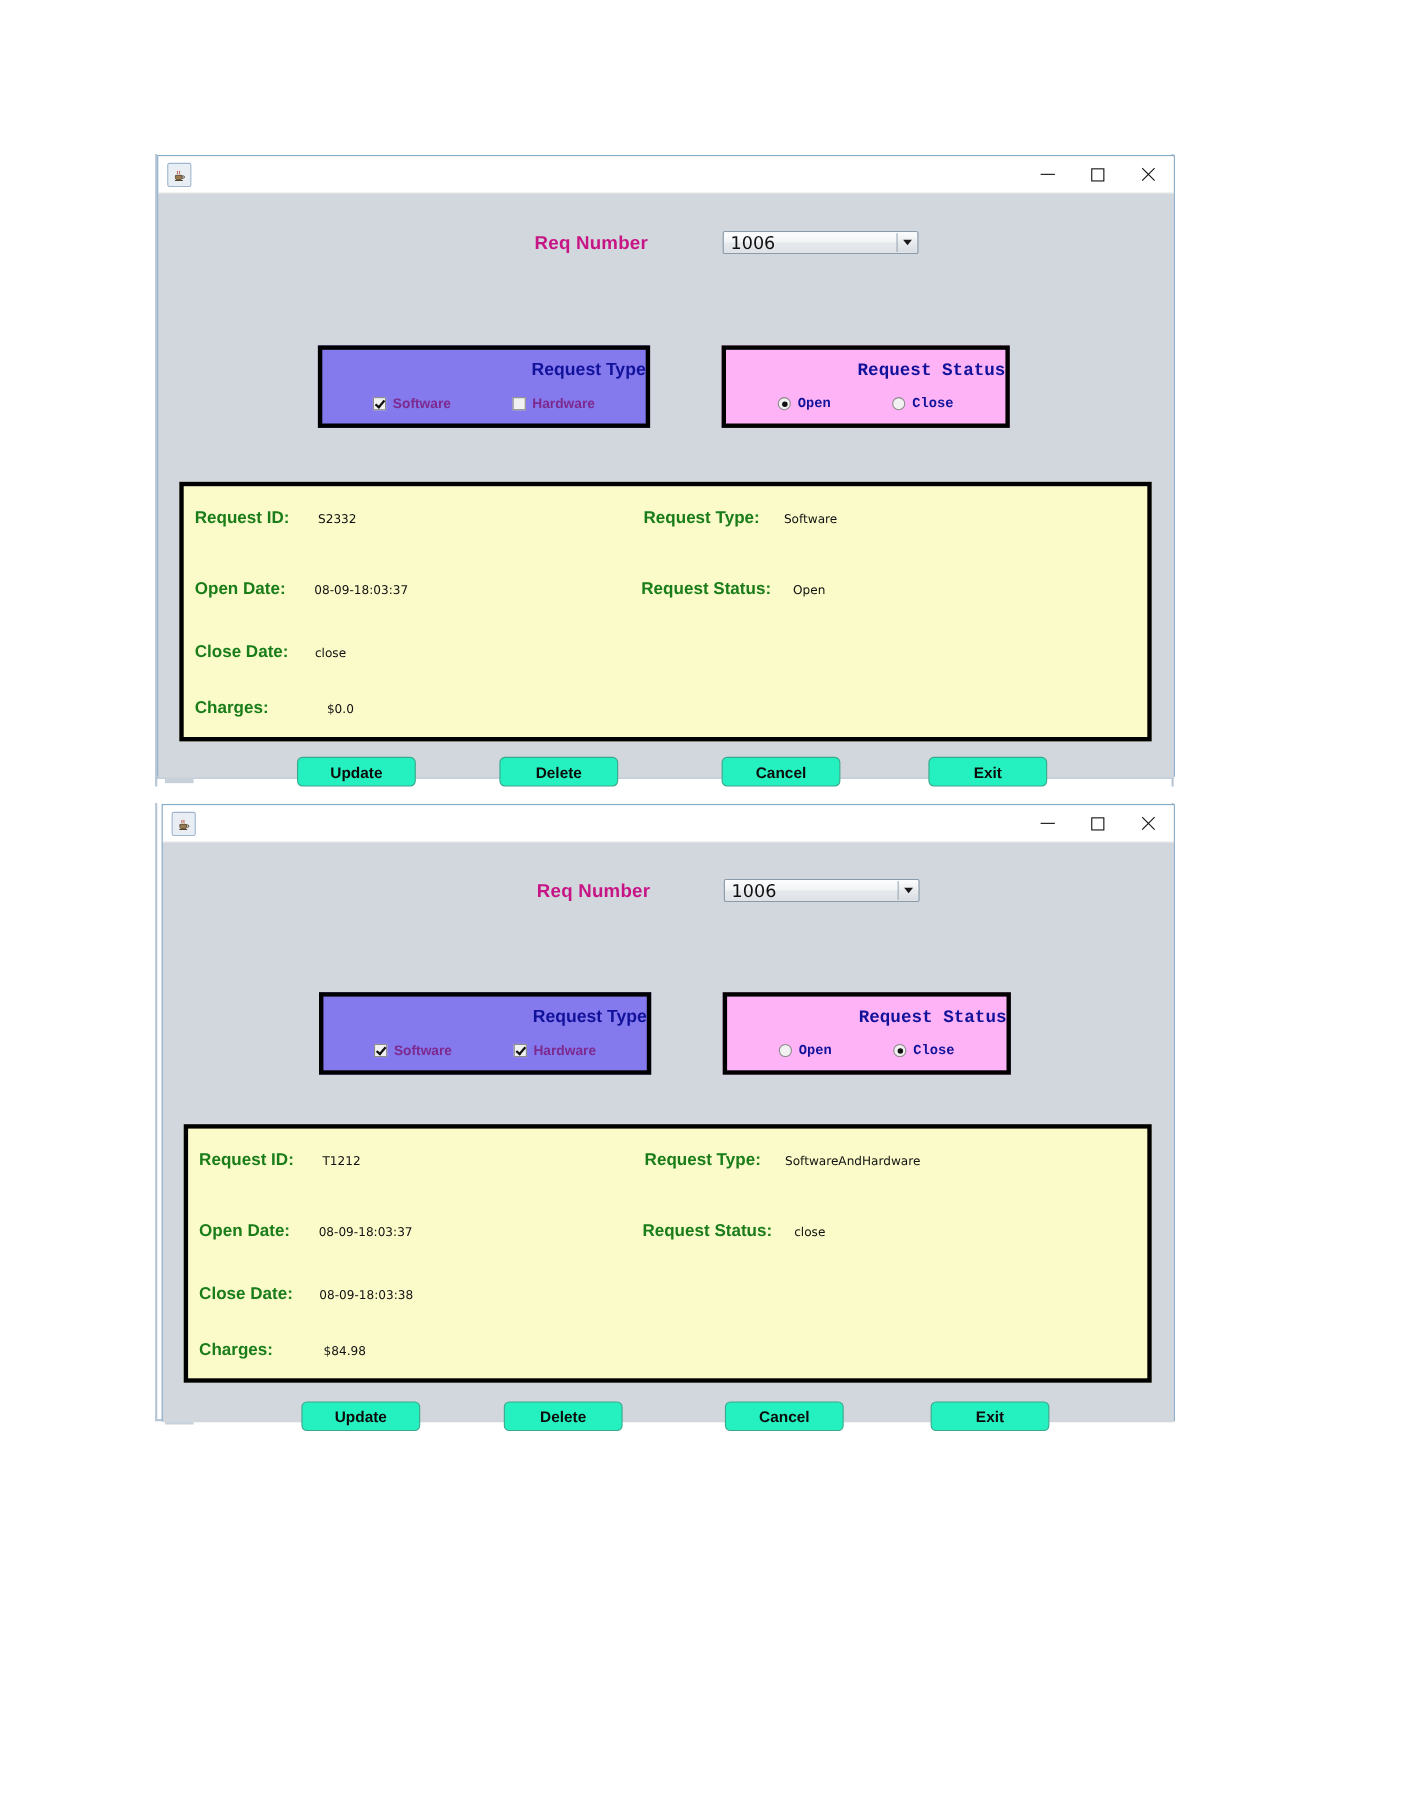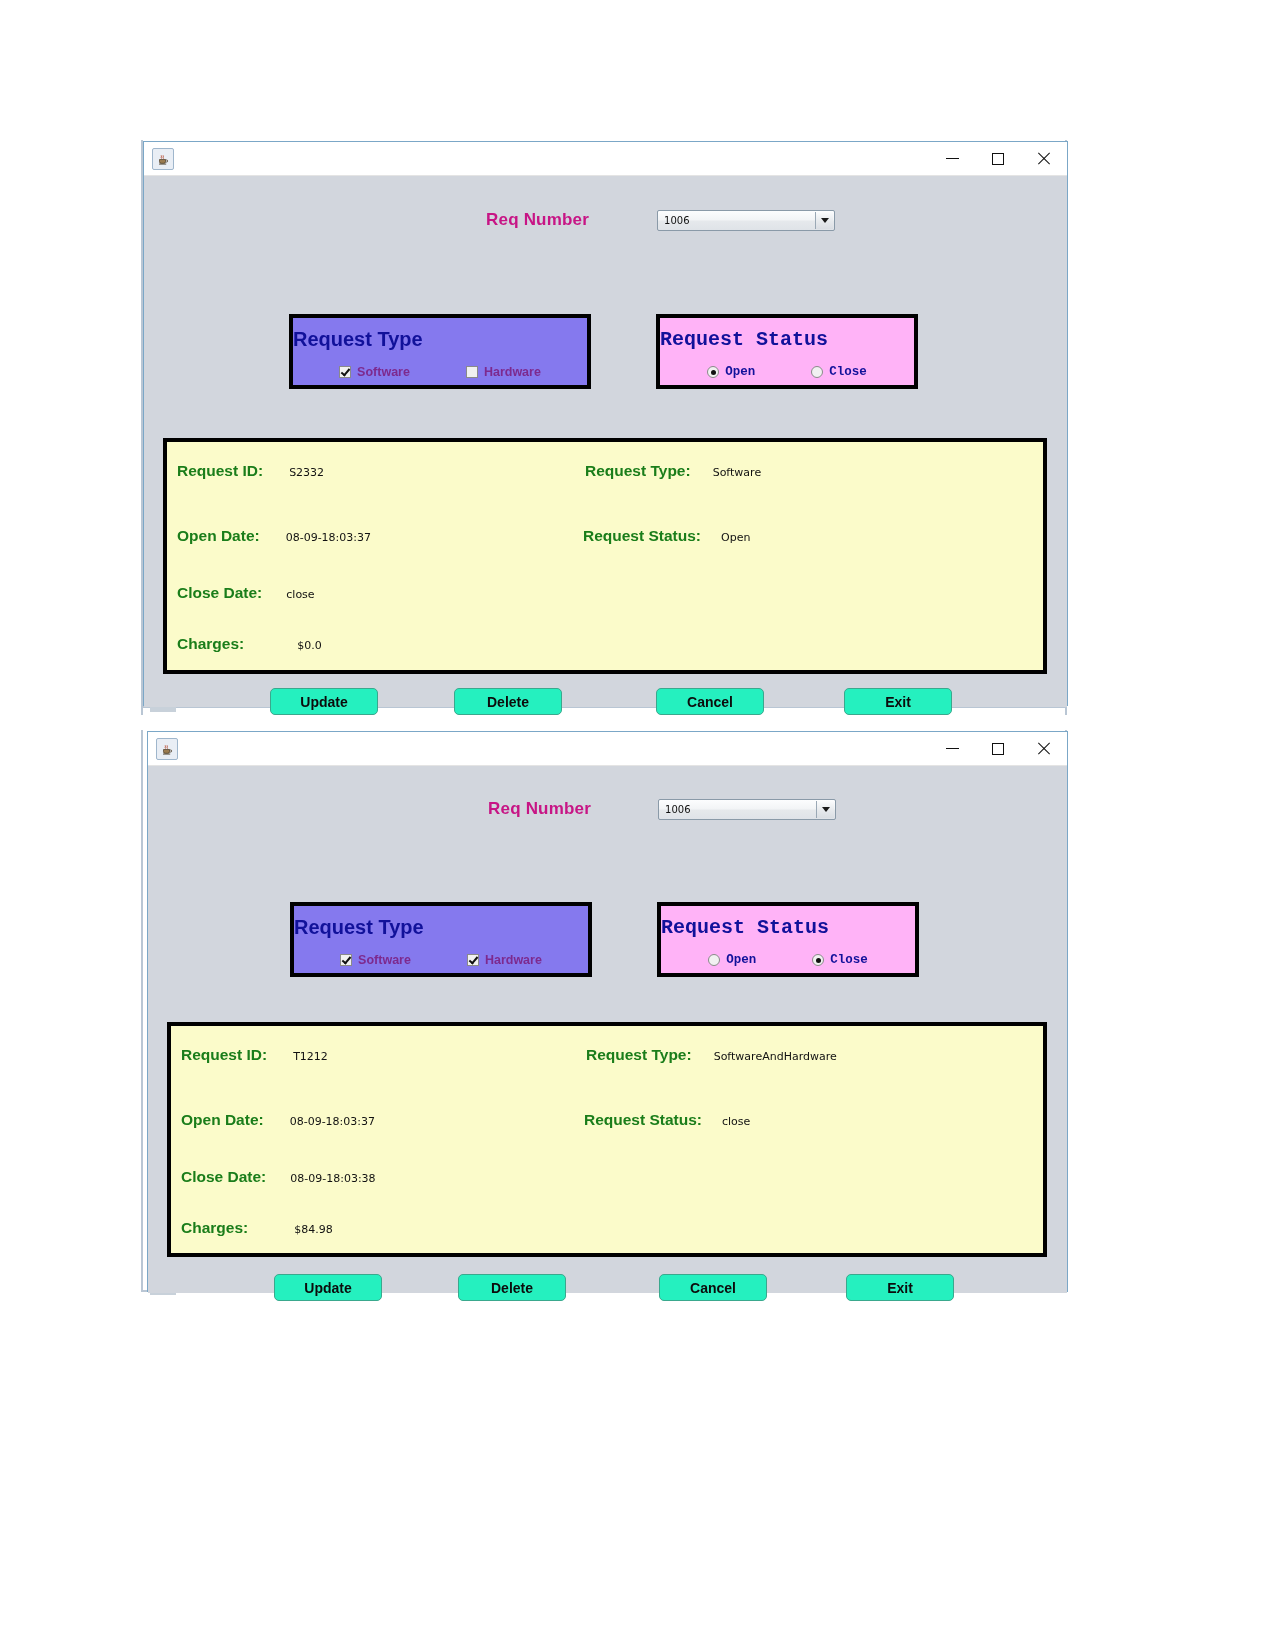--- a/index.html
+++ b/index.html
@@ -91,40 +91,41 @@
     position: relative;
     width: 100%;
     background: #d2d6dd;
     box-sizing: border-box;
   }
 
   
   .req-row {
     position: absolute;
     display: flex;
+    align-items: center;
   }
   .req-label {
     color: #c71585;
     font-weight: bold;
     font-size: 17px;
     letter-spacing: 0.2px;
   }
   .combo {
     position: relative;
     width: 178px;
     height: 21px;
     background: linear-gradient(to bottom, #fcfdfe 0%, #f2f4f6 48%, #e6e9ec 52%, #dfe3e8 100%);
     border: 1px solid #8a9aa8;
     border-radius: 2px;
     box-sizing: border-box;
     display: flex;
     align-items: center;
   }
   .combo-value {
-    font-size: 10px;
+    font-size: 16px;
     color: #101010;
     padding-left: 6px;
     font-family: "DejaVu Sans", sans-serif;
   }
   .combo-arrow {
     position: absolute;
     right: 1px;
     top: 1px;
     bottom: 1px;
     width: 17px;
@@ -145,23 +146,23 @@
   
   .gpanel {
     position: absolute;
     border: 4px solid #000000;
     box-sizing: border-box;
     padding-top: 10px;
   }
   .gpanel.type   { background: #8579ee; }
   .gpanel.status { background: #ffb3f7; font-family: Liberation Mono, monospace; }
   .gpanel-title {
-    text-align: left;
+    text-align: right;
     font-weight: bold;
-    font-size: 20px;
+    font-size: 16px;
     color: #11119a;
   }
   .gpanel-row {
     display: flex;
     align-items: center;
     justify-content: center;
     margin-top: 14px;
   }
   .opt {
     display: flex;

